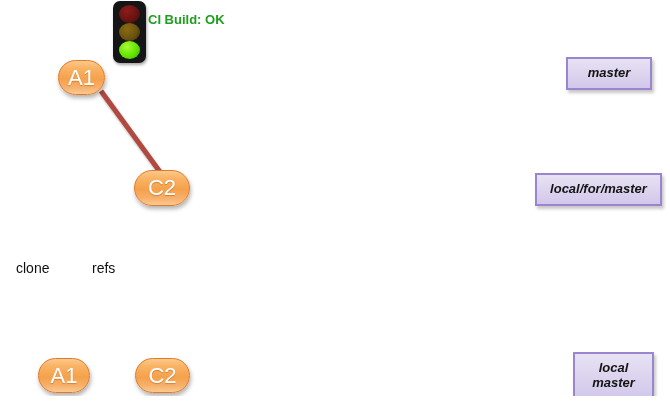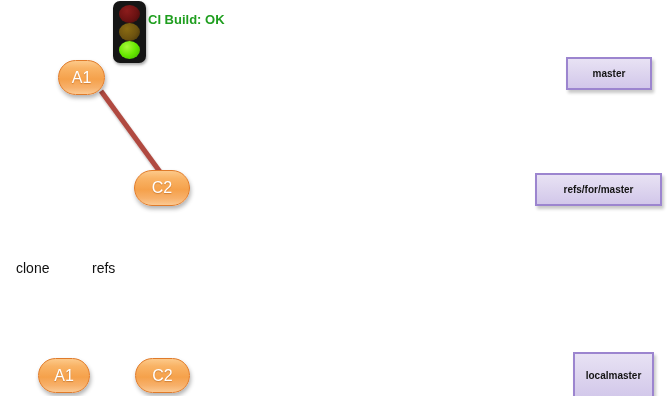--- a/index.html
+++ b/index.html
@@ -31,46 +31,47 @@
     border-radius: 18px;
     background: linear-gradient(to bottom,
                 #fcc98a 0%,
                 #f9b365 22%,
                 #f5a14b 55%,
                 #f7b06a 80%,
                 #fbc992 100%);
     border: 1px solid #e07b2a;
     box-shadow: 1px 3px 4px rgba(0,0,0,0.30);
     color: #ffffff;
-    font-size: 16px;
+    font-size: 22px;
     font-weight: normal;
     display: flex;
     align-items: center;
     justify-content: center;
     text-shadow: 0 1px 1px rgba(160,80,10,0.45);
     z-index: 6;
     box-sizing: border-box;
   }
 
   
   .branchbox {
     position: absolute;
     background: linear-gradient(to bottom, #e8e2f4 0%, #ded6ef 45%, #d2c7ea 100%);
     border: 2px solid #9c85cf;
     box-shadow: 2px 3px 3px rgba(0,0,0,0.22);
     color: #141414;
-    font-size: 10px;
+    font-size: 13px;
     font-weight: bold;
     display: flex;
     align-items: center;
     justify-content: center;
     text-align: center;
     line-height: 1.15;
     z-index: 6;
     box-sizing: border-box;
+    font-style: italic;
   }
 
   
   .trafficlight {
     position: absolute;
     left: 113px;
     top: 1px;
     width: 33px;
     height: 62px;
     background: #151515;
@@ -173,24 +174,24 @@
 
   <div class="node" style="left:135px; top:358px; width:55px; height:35px;">
     <span>C2</span>
   </div>
 
   <div class="branchbox" style="left:566px; top:57px; width:86px; height:33px;">
     <span>master</span>
   </div>
 
   <div class="branchbox" style="left:535px; top:173px; width:127px; height:33px;">
-    <span>refs/for/master</span>
+    <span>local/for/master</span>
   </div>
 
-  <div class="branchbox" style="left:573px; top:352px; width:81px; height:48px; flex-direction:row;">
+  <div class="branchbox" style="left:573px; top:352px; width:81px; height:48px; flex-direction:column;">
     <span>local</span>
     <span>master</span>
   </div>
 
   <div class="oplabel" style="left:16px;  top:260px;">clone</div>
   <div class="oplabel" style="left:92px; top:260px;">refs</div>
 
 </div>
 
 </body></html>

